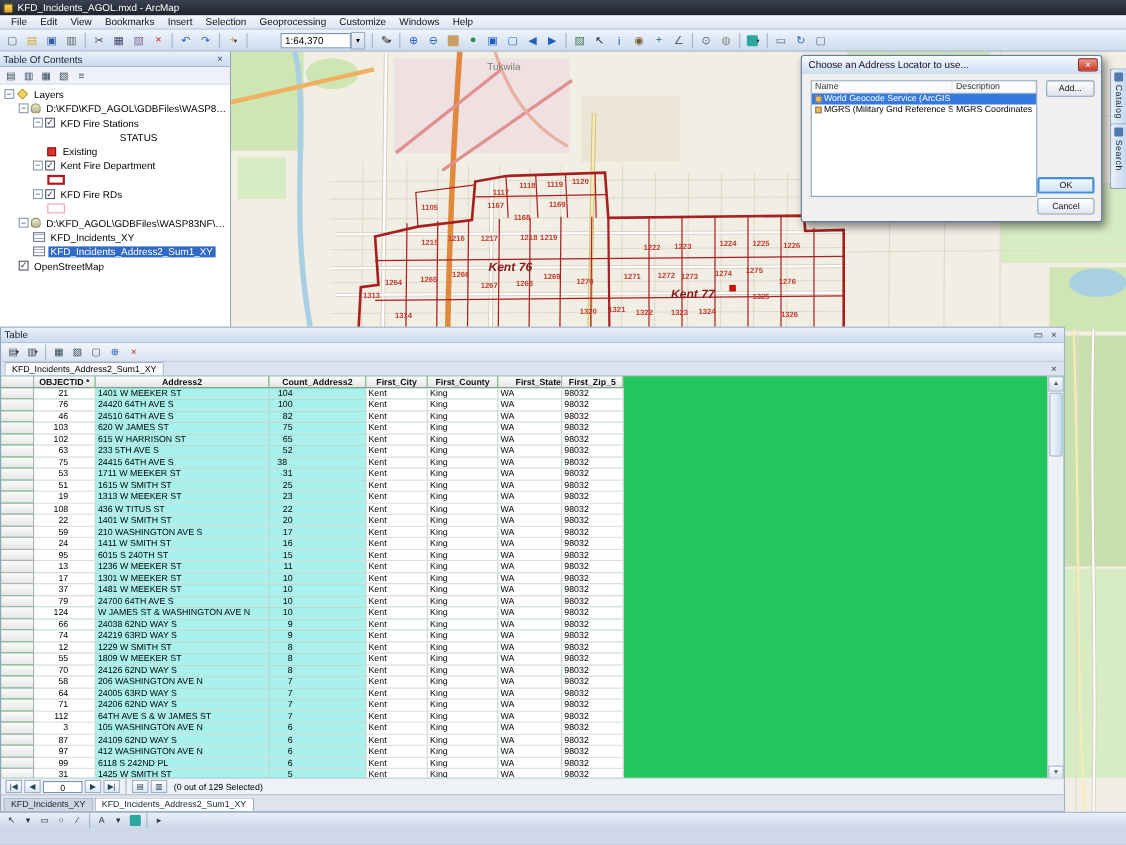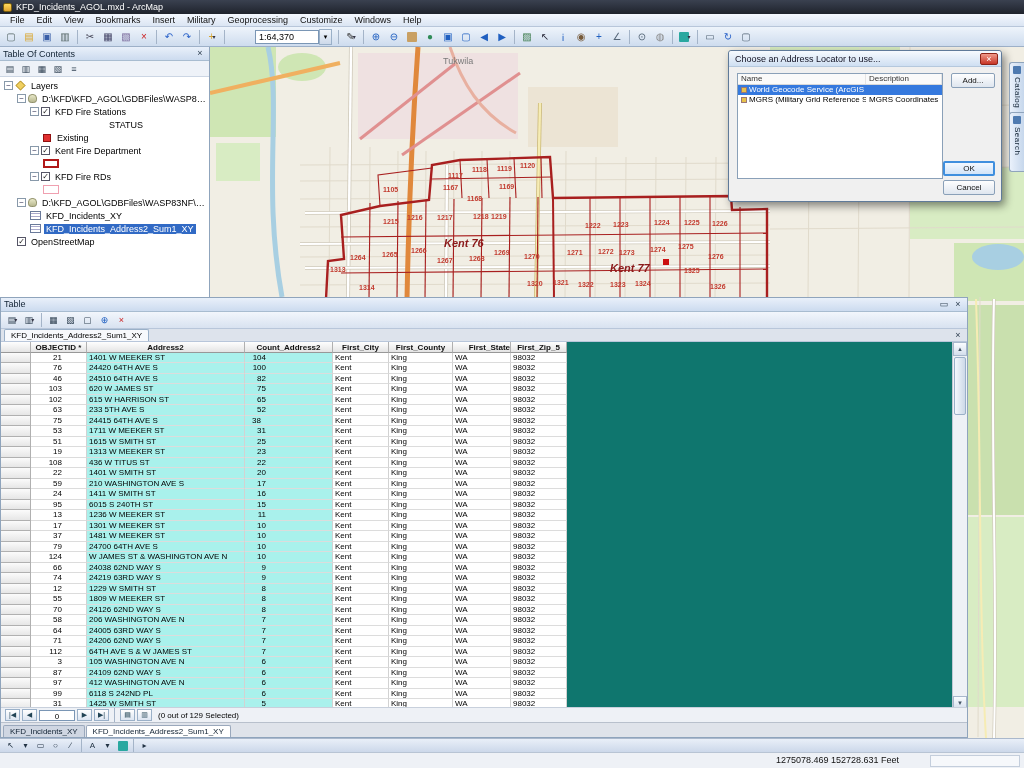--- a/index.html
+++ b/index.html
@@ -45,21 +45,21 @@
   .sym-red-fill{flex:none;width:8px;height:8px;background:#e03030;border:1px solid #901010;margin-right:4px;}
   .sym-red-outline{flex:none;width:16px;height:9px;border:2px solid #b01818;background:transparent;margin-right:4px;}
   .sym-pink-outline{flex:none;width:16px;height:9px;border:1px solid #f0a0b0;background:#fff;margin-right:4px;}
 
   
   .table-panel{position:absolute;left:0;top:297px;width:968px;height:441px;background:#eef1f6;border:1px solid #8fa4bc;display:flex;flex-direction:column;}
   .tp-toolbar{height:17px;background:linear-gradient(#f2f6fc,#d8e2f0);border-bottom:1px solid #b8c6da;display:flex;align-items:center;padding-left:3px;}
   .tp-toolbar .tb-icon{width:15px;height:15px;font-size:9px;}
   .tp-tabstrip{height:13px;background:#dde3ec;display:flex;align-items:flex-end;justify-content:space-between;border-bottom:1px solid #b8c6da;padding:0 3px;}
   .tp-tab-label{font-size:8px;background:#f7f9fc;border:1px solid #9ab0c8;border-bottom:none;padding:0 6px;height:12px;line-height:12px;border-radius:2px 2px 0 0;}
-  .tp-grid{position:relative;height:368px;background:#0f766e;overflow:hidden;}
+  .tp-grid{position:relative;height:368px;background:#22c55e;overflow:hidden;}
   .grid-inner{position:absolute;left:0;top:0;}
   .trow{display:flex;}
   .cell{flex:none;border-right:1px solid #d2d2d2;border-bottom:1px solid #dcdcdc;font-size:8px;line-height:10.5px;height:10.5px;overflow:hidden;white-space:nowrap;padding:0 2px;background:#fff;color:#000;}
   .cell.selcol{background:linear-gradient(#fbfbfb,#e6e6e6);border-right:1px solid #b0b0b0;border-bottom:1px solid #b0b0b0;}
   .cell.cyan{background:#a9f1ec;}
   .cell.oid{text-align:right;padding-right:24px;}
   .cell.cnt{text-align:right;padding-right:66px;}
   .hcell{flex:none;height:11px;line-height:11px;font-size:8px;font-weight:bold;text-align:center;background:linear-gradient(#fefefe,#e4e4e4);border-right:1px solid #b0b0b0;border-bottom:1px solid #989898;overflow:hidden;white-space:nowrap;color:#111;}
   .vscroll{position:absolute;right:0;top:0;width:15px;height:368px;background:#eef1f6;border-left:1px solid #c0c8d4;display:flex;flex-direction:column;justify-content:space-between;}
   .vs-btn{height:14px;background:linear-gradient(#fafcff,#d4deec);border:1px solid #a8b8cc;font-size:6px;text-align:center;line-height:13px;color:#456;}
@@ -109,21 +109,21 @@
     <span class="app-icon"></span>
     <span>KFD_Incidents_AGOL.mxd - ArcMap</span>
   </div>
 
   <div class="menubar" id="menubar">
       <span class="menu-item">File</span>
       <span class="menu-item">Edit</span>
       <span class="menu-item">View</span>
       <span class="menu-item">Bookmarks</span>
       <span class="menu-item">Insert</span>
-      <span class="menu-item">Military</span>
+      <span class="menu-item">Selection</span>
       <span class="menu-item">Geoprocessing</span>
       <span class="menu-item">Customize</span>
       <span class="menu-item">Windows</span>
       <span class="menu-item">Help</span>
     </div>
 
   <div class="toolbar">
     <span id="tb-left" style="display:flex;align-items:center;">
         <span class="tb-icon" style="color: rgb(85, 102, 102);">▢</span>
         <span class="tb-icon" style="color: rgb(217, 166, 46);">▤</span>
@@ -850,18 +850,14 @@
       <span class="tb-sep"></span>
       <span class="tb-icon" style="color: rgb(34, 51, 68);">A</span>
       <span class="tb-icon" style="color: rgb(34, 51, 68);">▾</span>
       <span class="tb-icon">
         <span class="sq" style="background: rgb(42, 168, 160);"></span>
       </span>
       <span class="tb-sep"></span>
       <span class="tb-icon" style="color: rgb(34, 51, 68);">▸</span>
     </div>
 
-  <div class="statusbar">
-    <span class="sb-coords">1275078.469 152728.631 Feet</span>
-    <span class="sb-cell"></span>
-  </div>
 
 </div>
 
 </body></html>

